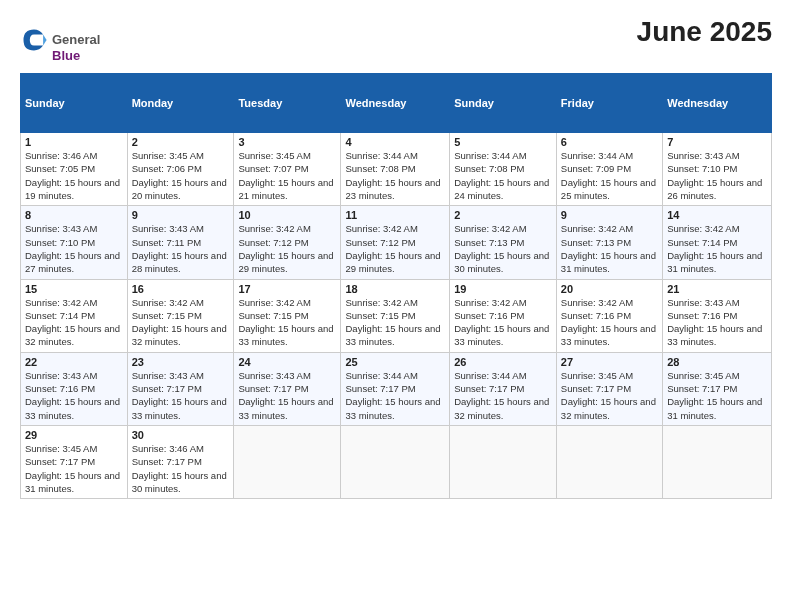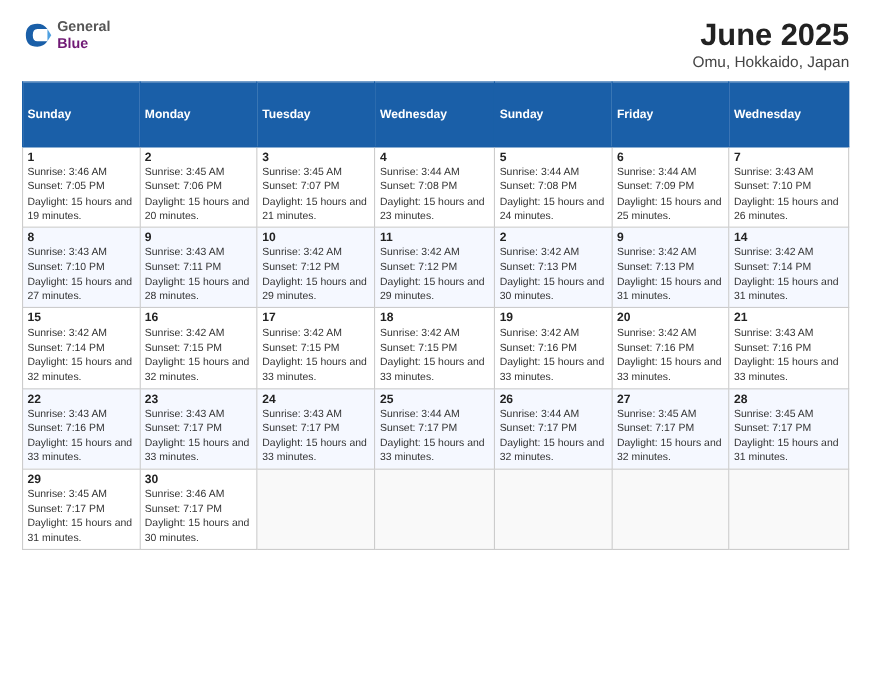--- a/index.html
+++ b/index.html
@@ -26,21 +26,21 @@
       display: flex;
       align-items: center;
     }
     .logo-text {
       display: flex;
       flex-direction: column;
       font-size: 13px;
       font-weight: bold;
       line-height: 1.2;
     }
-    .logo-general { color: #555; }
+    .logo-general { color: #555; margin-top: 16px; }
     .logo-blue { color: #701a75; }
     .logo-icon {
       width: 28px;
       height: 28px;
       margin-right: 4px;
     }
     .title-block {
       text-align: right;
     }
     .title-block h1 {
@@ -105,21 +105,20 @@
         <path d="M5,20 Q5,5 20,5 Q28,5 33,12 L20,12 Q14,12 14,20 Q14,28 20,28 L33,28 Q28,35 20,35 Q5,35 5,20Z" fill="#1a5fa8"></path>
         <path d="M33,12 L38,20 L33,28" fill="#4fa0e0"></path>
       </svg>
       <div class="logo-text">
         <span class="logo-general">General</span>
         <span class="logo-blue">Blue</span>
       </div>
     </div>
     <div class="title-block">
       <h1>June 2025</h1>
-      <h2>Omu, Hokkaido, Japan</h2>
     </div>
   </div>
 
   <table class="calendar">
     <thead>
       <tr>
         <th>Sunday</th>
         <th>Monday</th>
         <th>Tuesday</th>
         <th>Wednesday</th>

